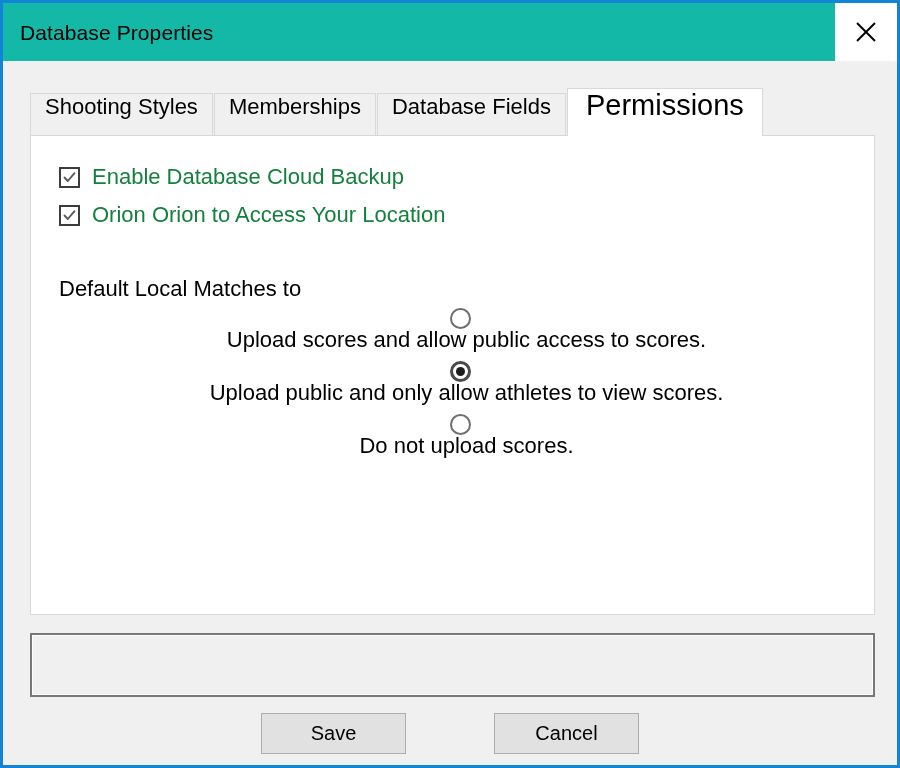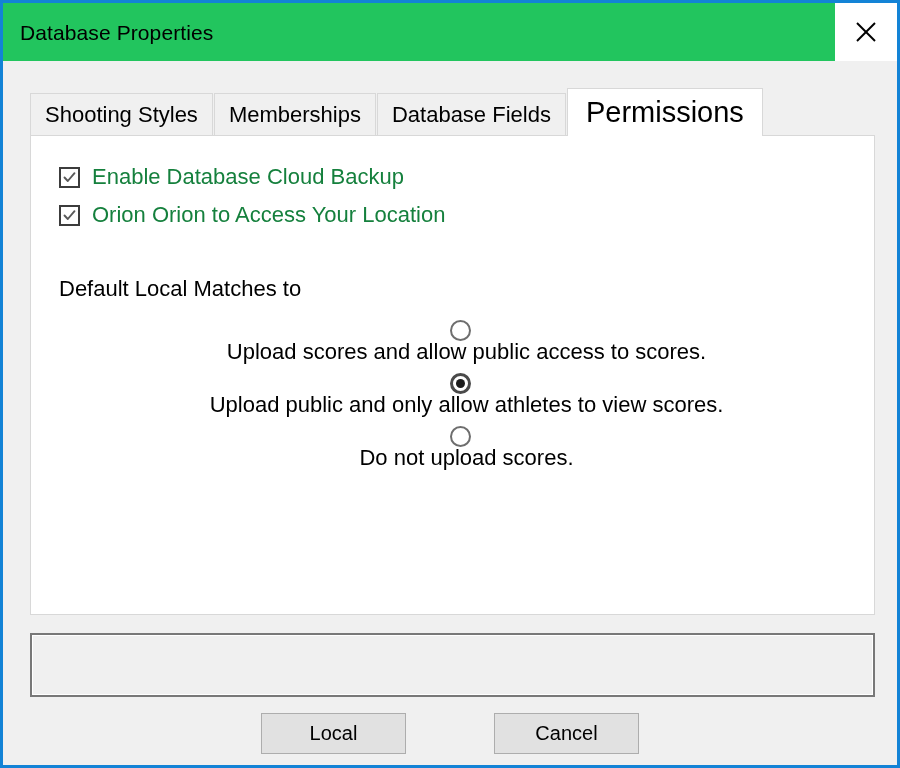--- a/index.html
+++ b/index.html
@@ -26,21 +26,21 @@
     border: 3px solid #1383d6;
     background: #f0f0f0;
     display: flex;
     flex-direction: column;
   }
 
   
   .titlebar {
     height: 58px;
     min-height: 58px;
-    background: #22c55e;
+    background: #14b8a6;
     display: flex;
     align-items: center;
     justify-content: space-between;
     box-sizing: border-box;
     padding-left: 17px;
   }
   .title-text {
     font-size: 21px;
     color: #000000;
     line-height: 1;
@@ -75,21 +75,21 @@
     display: flex;
     align-items: flex-end;
   }
   .tab {
     box-sizing: border-box;
     height: 42px;
     background: #f0f0f0;
     border: 1px solid #d8d8d8;
     border-bottom: none;
     display: flex;
-    align-items: center;
+    align-items: flex-start;
     justify-content: center;
     padding: 0 14px;
     font-size: 22px;
     color: #000000;
     cursor: default;
     user-select: none;
     margin-right: 1px;
     position: relative;
     z-index: 1;
   }
@@ -147,21 +147,21 @@
     font-size: 22px;
     color: #15803d;
     line-height: 1;
   }
 
   
   .group-label {
     font-size: 22px;
     color: #000000;
     margin-top: 42px;
-    margin-bottom: 18px;
+    margin-bottom: 6px;
     user-select: none;
   }
 
   
   .radio-row {
     display: flex;
     align-items: center;
     height: 53px;
     cursor: default;
     user-select: none;
@@ -322,18 +322,18 @@
         </div>
 
       </div>
     </div>
 
     <div class="statusbox">
       <div class="status-text"></div>
     </div>
 
     <div class="buttonrow">
-      <button class="dlg-button">Local</button>
+      <button class="dlg-button">Save</button>
       <button class="dlg-button">Cancel</button>
     </div>
 
   </div>
 </div>
 
 </body></html>

